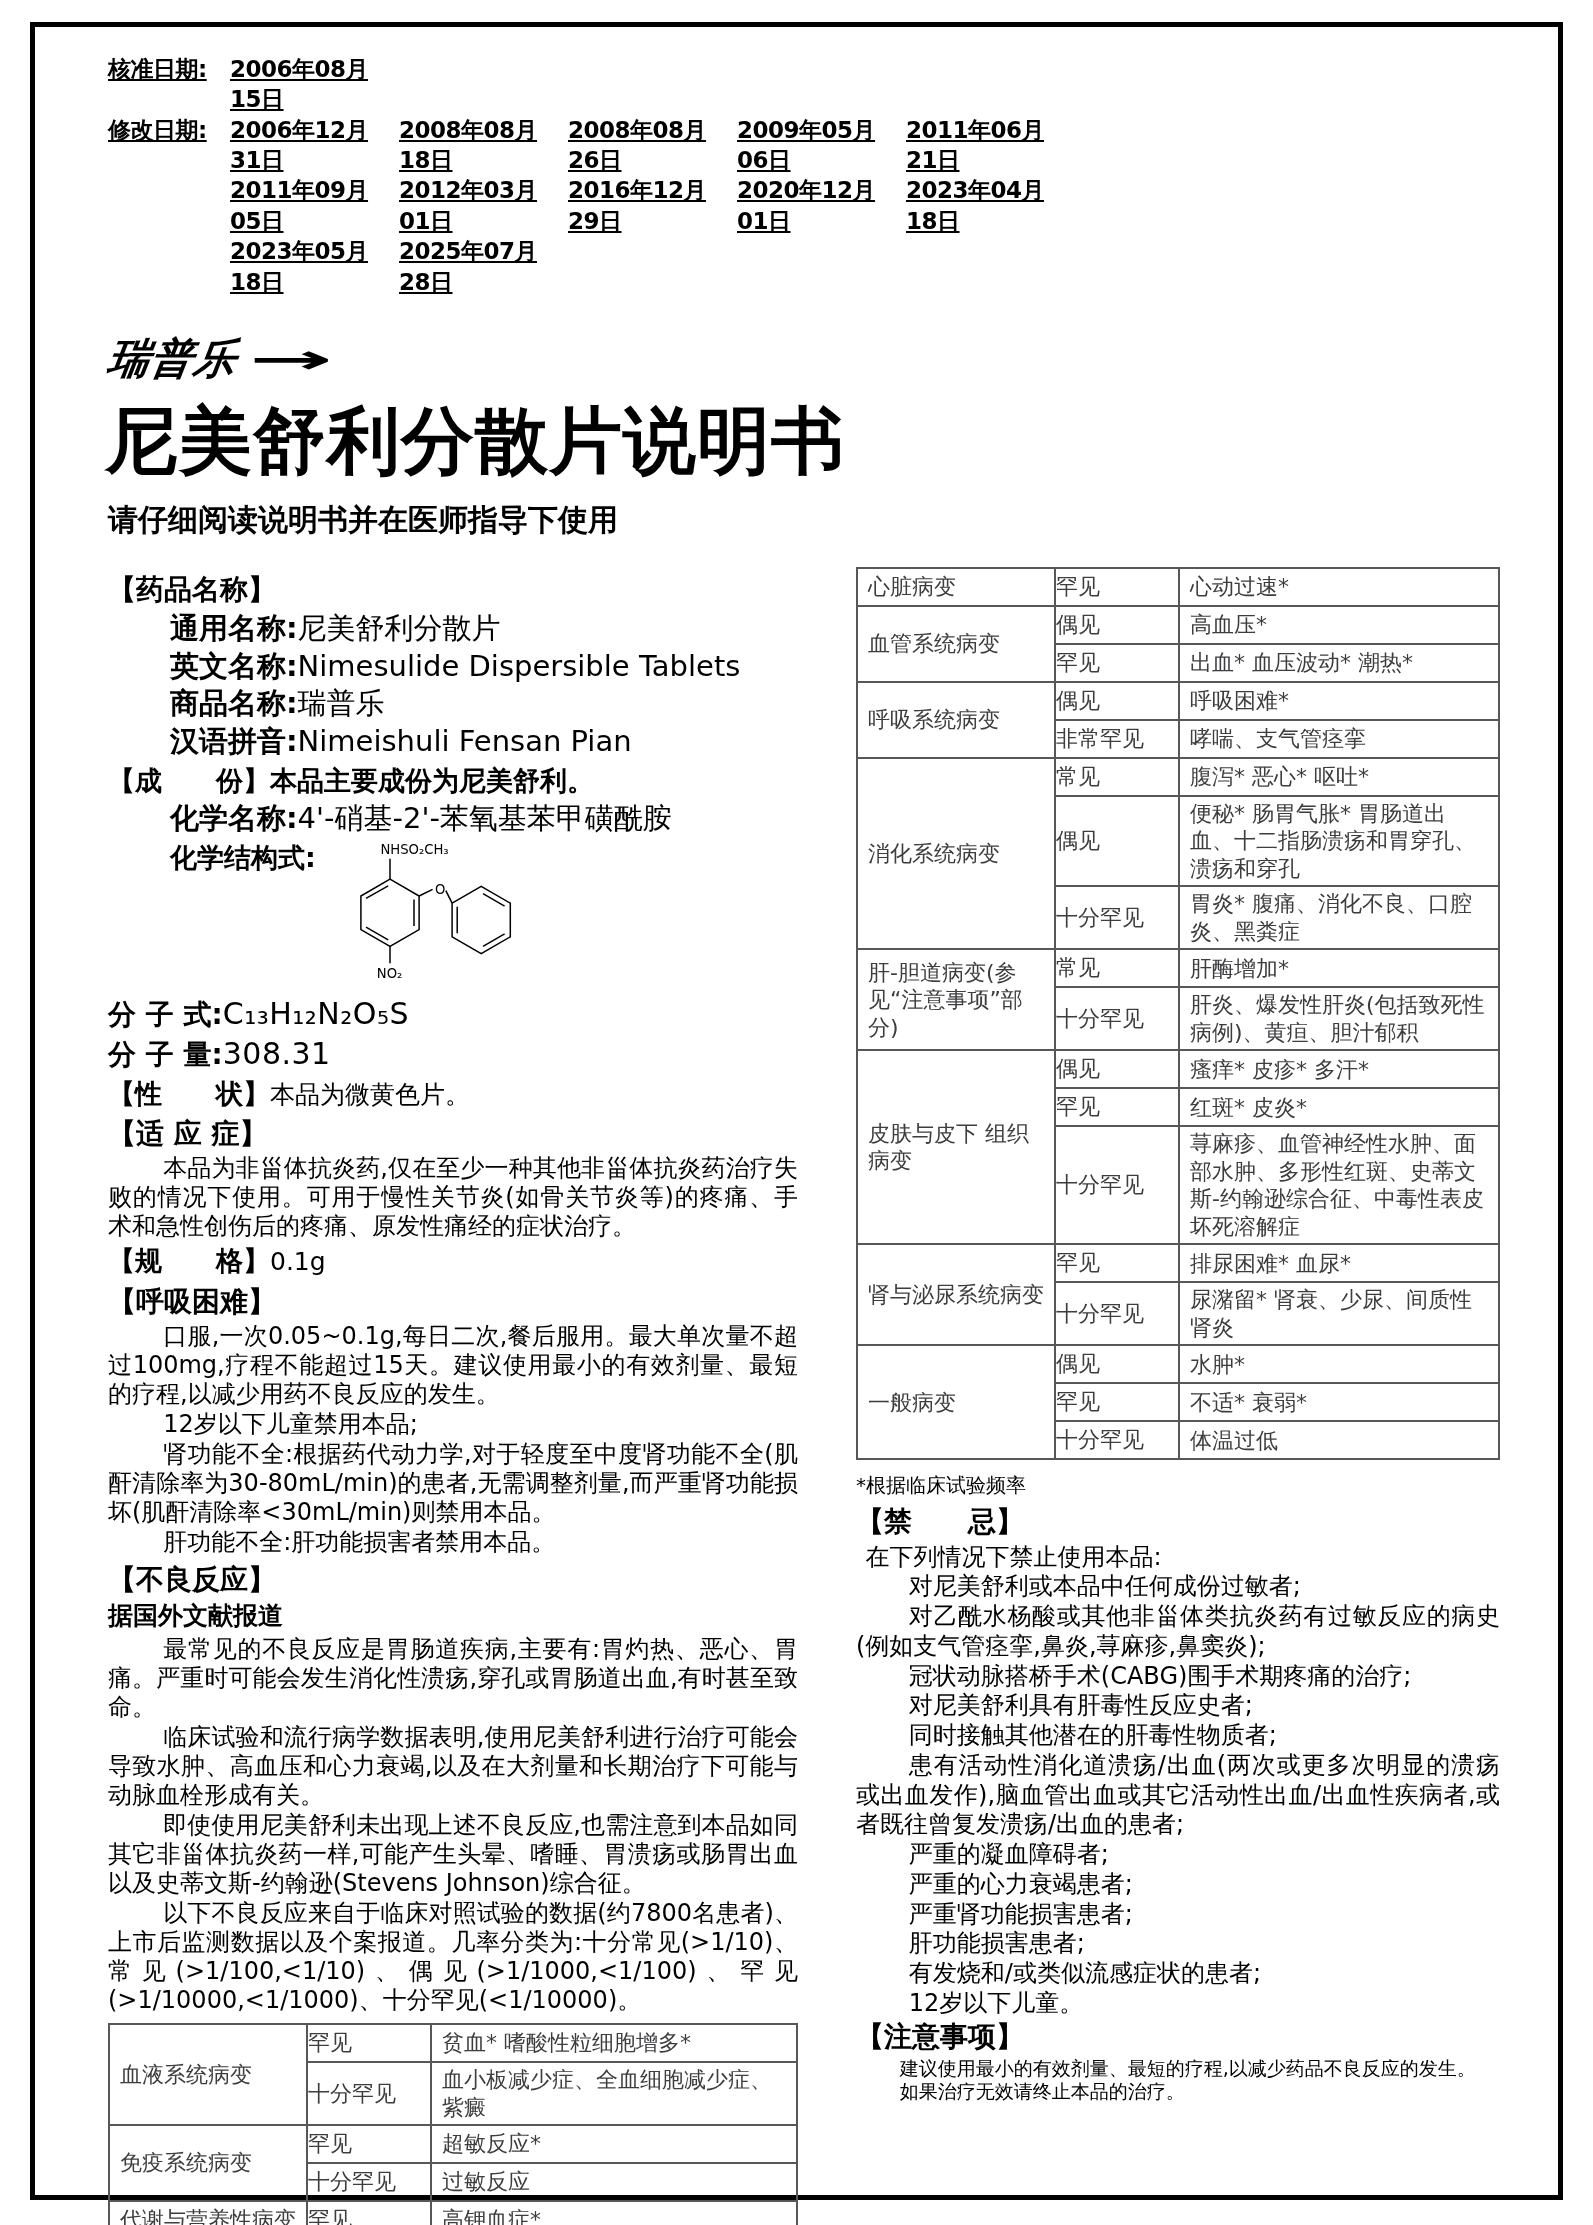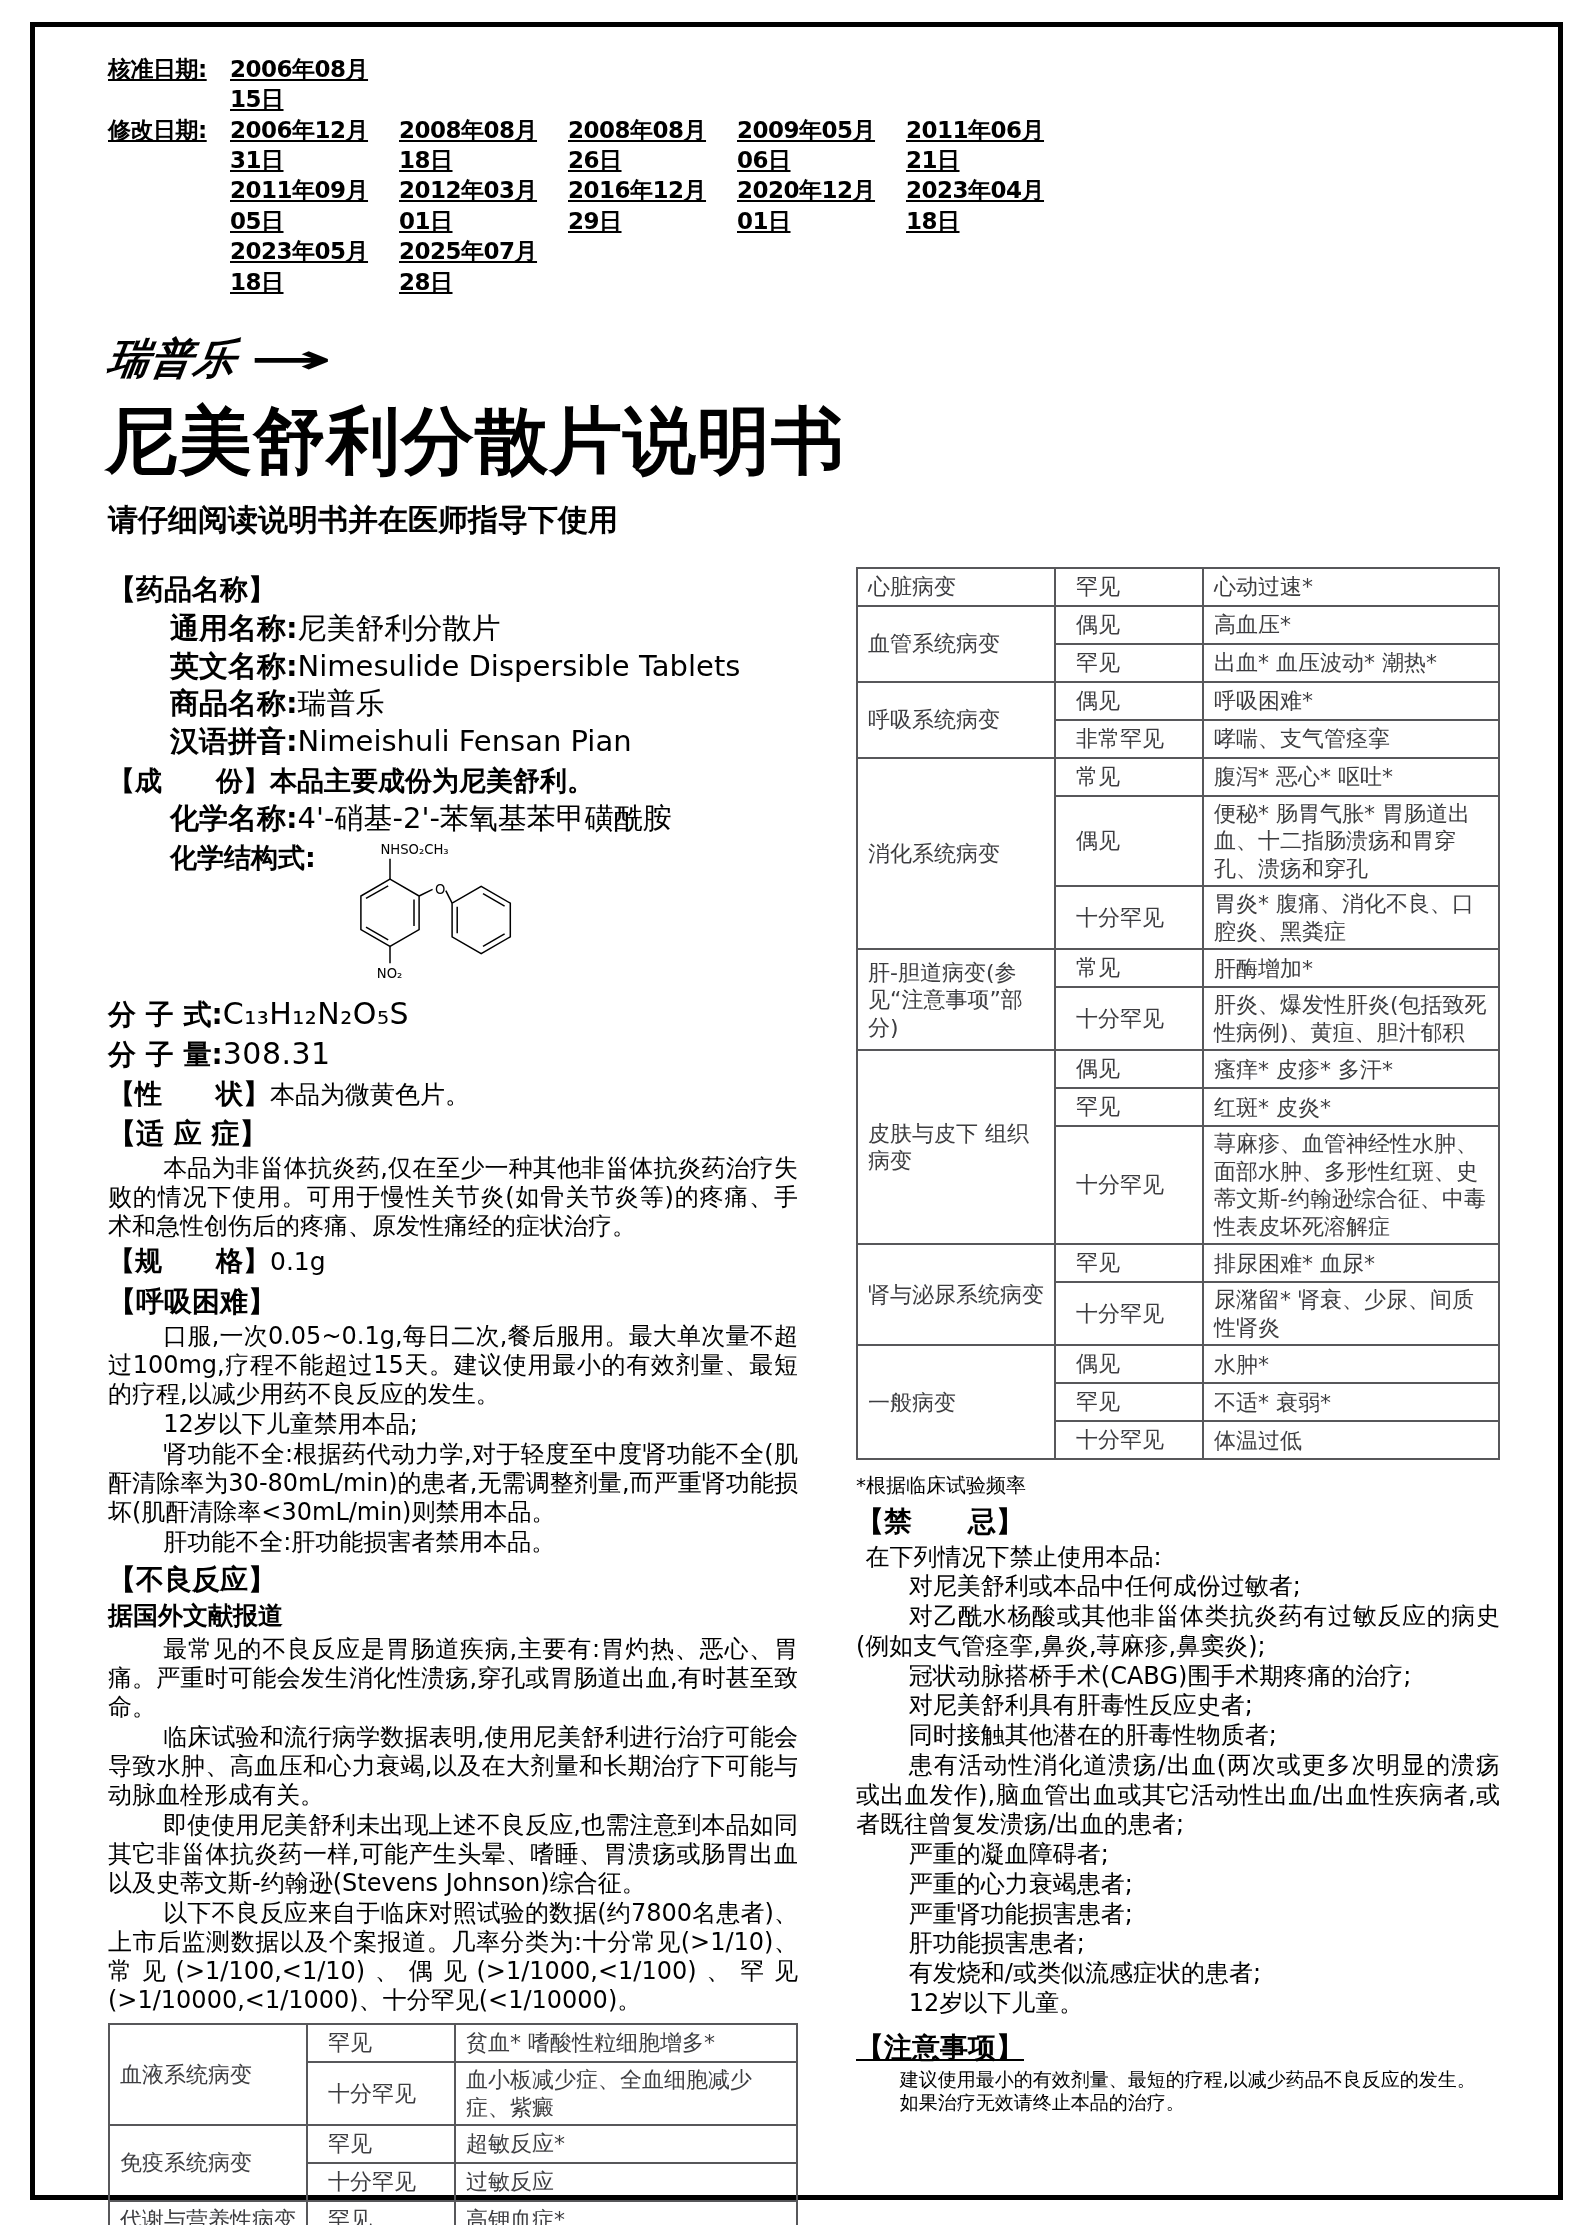--- a/index.html
+++ b/index.html
@@ -53,28 +53,28 @@
   .formula-val { font-size: 30px; letter-spacing: 0.5px; }
 
   
   .adr-table { border: 2px solid #57575a; color: #3d3d40; margin-top: 8px; }
   .adr-group { display: flex; border-bottom: 2px solid #57575a; }
   .adr-group:last-child { border-bottom: none; }
   .adr-cat { width: 196px; flex: 0 0 auto; padding: 2px 10px; display: flex; align-items: center; font-size: 22px; line-height: 1.25; }
   .adr-entries { flex: 1; display: flex; flex-direction: column; }
   .adr-entry { display: flex; flex: 1; border-bottom: 2px solid #57575a; }
   .adr-entry:last-child { border-bottom: none; }
-  .adr-freq { width: 150px; flex: 0 0 auto; border-left: 2px solid #57575a; border-right: 2px solid #57575a; padding: 3px 20px; font-size: 22px; display: flex; align-items: center; }
+  .adr-freq { width: 126px; flex: 0 0 auto; border-left: 2px solid #57575a; border-right: 2px solid #57575a; padding: 3px 0; font-size: 22px; display: flex; align-items: center; }
   .adr-desc { flex: 1; padding: 3px 10px; font-size: 22px; line-height: 1.25; display: flex; align-items: center; text-align: left; }
 
   .footnote { font-size: 20px; margin: 12px 0 4px; }
   .intro-line { font-size: 24px; line-height: 1.25; text-indent: 0.4em; }
   .contra-item { font-size: 24px; line-height: 1.24; text-indent: 2.2em; text-align: justify; }
   .col-right .para { font-size: 19px; line-height: 1.17; }
-  .precautions-first { margin-top: 11px; text-decoration: underline; }
+  .precautions-first { margin-top: 0; }
 
   svg .bond { stroke: #000; stroke-width: 2.5; fill: none; }
   svg .atom { font-size: 22px; fill: #000; font-family: "DejaVu Sans", sans-serif; }
 </style>
 </head>
 <body>
 
 <div class="frame"></div>
 
 <div class="content">

